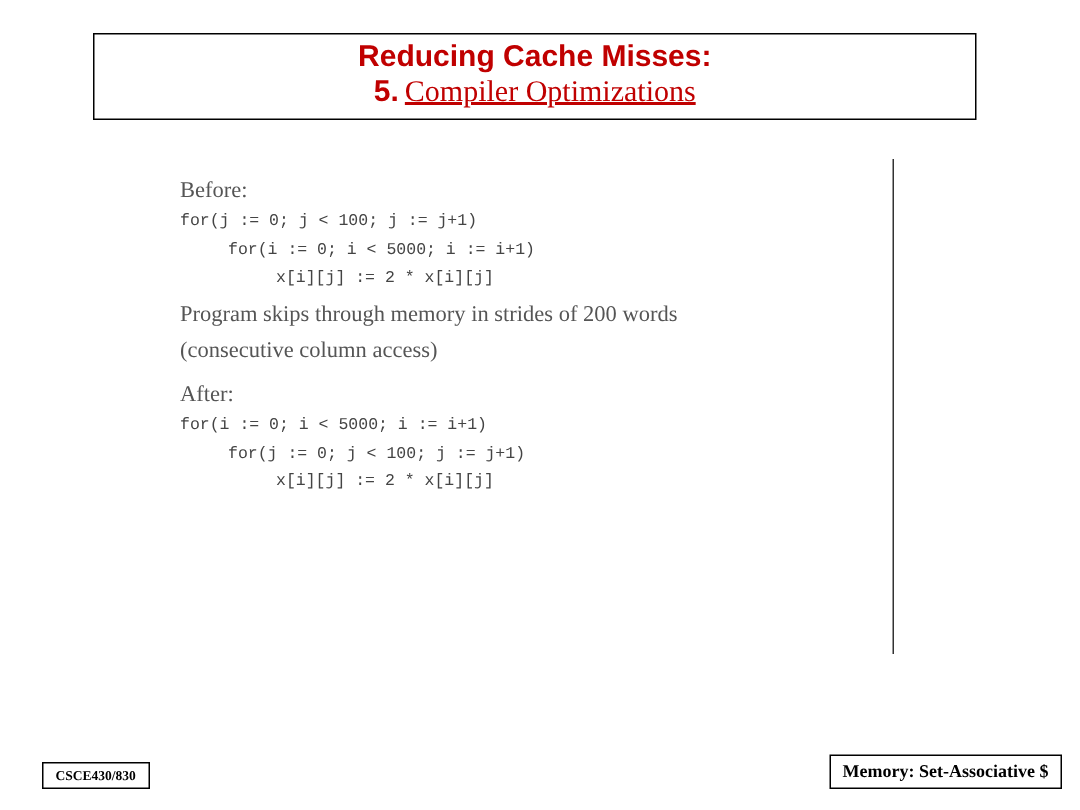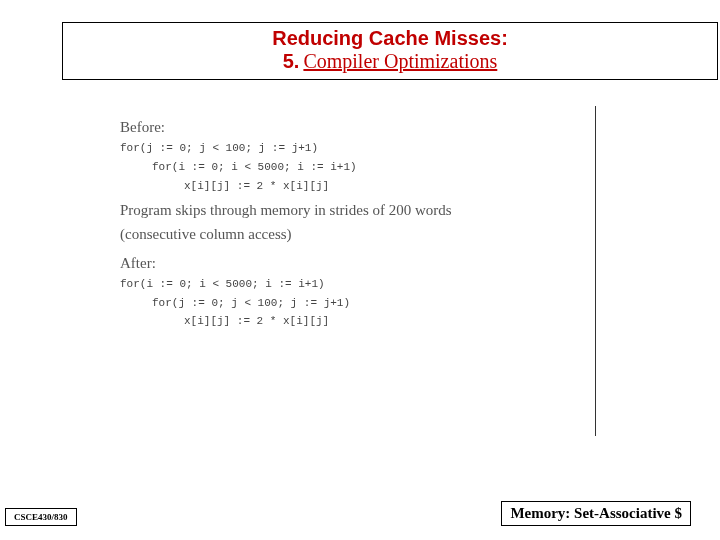--- a/index.html
+++ b/index.html
@@ -8,21 +8,21 @@
     height: 540px;
     background: #ffffff;
     position: relative;
     font-family: Georgia, 'Times New Roman', serif;
     overflow: hidden;
   }
   .title-box {
     position: absolute;
     left: 62px;
     top: 22px;
-    width: 656px;
+    width: 589px;
     border: 1px solid #000;
     text-align: center;
     padding: 4px 0 6px 0;
   }
   .title-red {
     font-family: Arial, Helvetica, sans-serif;
     font-weight: bold;
     font-size: 20px;
     color: #c00000;
   }
@@ -74,37 +74,37 @@
   .right-rule {
     position: absolute;
     left: 595px;
     top: 106px;
     width: 0;
     height: 330px;
     border-right: 1px solid #333;
   }
   .footer-left {
     position: absolute;
-    left: 5px;
+    left: 28px;
     bottom: 14px;
     border: 1px solid #000;
     padding: 3px 8px;
     font-family: 'Times New Roman', serif;
     font-weight: bold;
     font-size: 9px;
   }
   .footer-right {
     position: absolute;
-    right: 29px;
+    right: 12px;
     bottom: 14px;
     border: 1px solid #000;
     padding: 3px 8px;
     font-family: 'Times New Roman', serif;
     font-weight: bold;
-    font-size: 15px;
+    font-size: 12px;
     margin-top: 20px;
   }
 </style>
 </head>
 <body>
 
 <div class="title-box">
   <div>
     <span class="title-red">Reducing Cache Misses:</span>
   </div>

